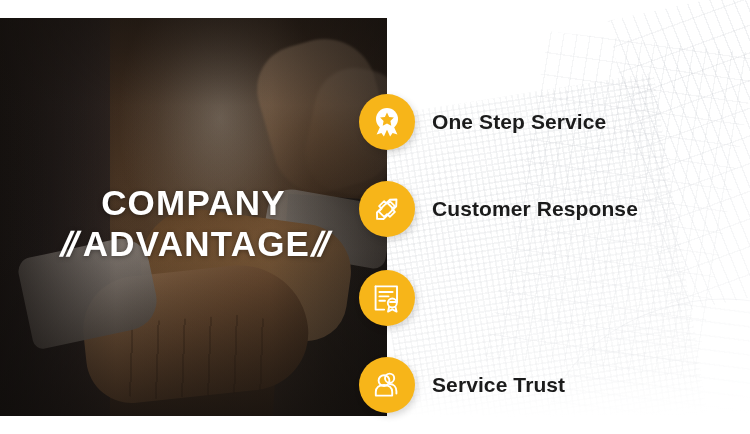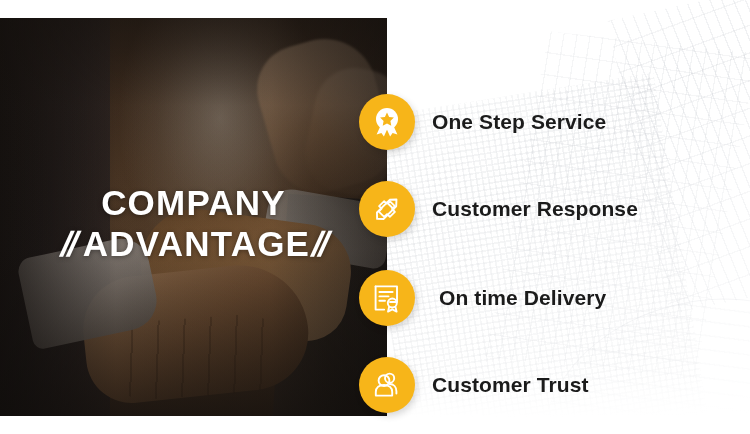--- a/index.html
+++ b/index.html
@@ -322,29 +322,28 @@
         <svg width="32" height="32" viewBox="0 0 32 32" fill="none" stroke="#fff" stroke-width="1.9" stroke-linejoin="round" stroke-linecap="round">
           <path d="M4.6 4.4 L26 4.4 L26 20 L19 20"></path>
           <path d="M4.6 4.4 L4.6 27.6 L13.2 27.6"></path>
           <path d="M8.4 10.0 L21.6 10.0"></path>
           <path d="M8.4 14.4 L17.5 14.4"></path>
           <path d="M8.4 18.8 L14.0 18.8"></path>
           <circle cx="21.3" cy="21.0" r="4.5"></circle>
           <path d="M18.2 24.6 L17.0 29.6 L21.3 27.4 L25.6 29.6 L24.4 24.6"></path>
         </svg>
       </div>
-      <span class="feature-label">On time Delivery</span>
     </div>
 
     <div class="feature-item" id="feature-3">
       <div class="feature-icon-circle">
         <svg width="32" height="32" viewBox="0 0 32 32" fill="none" stroke="#fff" stroke-width="1.9" stroke-linejoin="round" stroke-linecap="round">
           <circle cx="18.6" cy="9.2" r="4.6"></circle>
           <path d="M18.6 15.0 C22.8 15.0 25.4 18.0 25.4 22.2 L25.4 24.6"></path>
           <circle cx="13.0" cy="11.6" r="5.4"></circle>
           <path d="M4.8 26.6 L4.8 23.0 C4.8 18.6 8.3 16.0 13.0 16.0 C17.7 16.0 21.2 18.6 21.2 23.0 L21.2 26.6 Z"></path>
         </svg>
       </div>
-      <span class="feature-label">Customer Trust</span>
+      <span class="feature-label">Service Trust</span>
     </div>
 
   </div>
 </div>
 
 </body></html>

